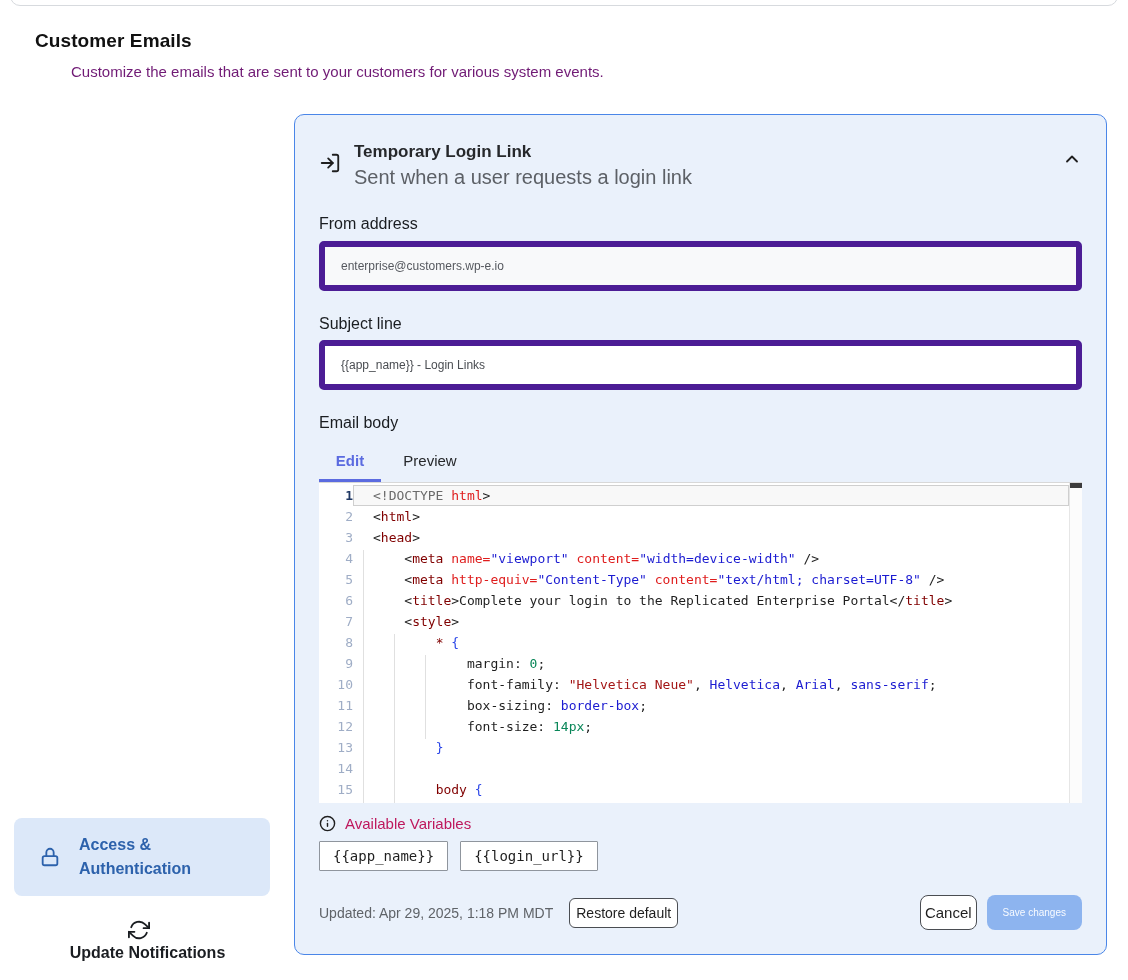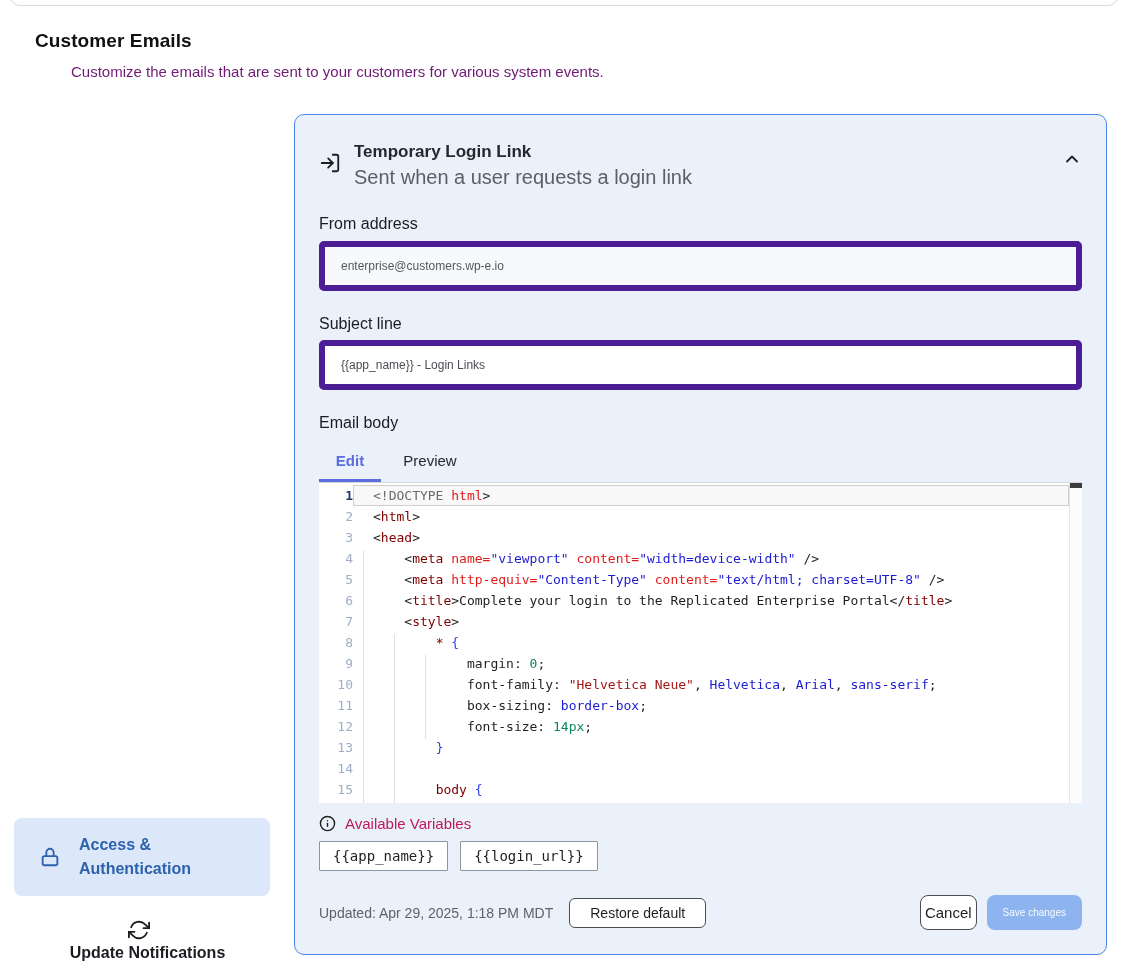--- a/index.html
+++ b/index.html
@@ -81,21 +81,21 @@
   .chips { display: flex; gap: 12px; margin-top: 9px; }
   .chip { background: #fff; border: 1px solid #8f959d; border-radius: 1px; padding: 4px 13px;
     font-family: "DejaVu Sans Mono", "Liberation Mono", monospace; font-size: 14px; line-height: 20px;
     color: #1f1f1f; cursor: pointer; }
 
   
   .panel-footer { display: flex; align-items: center; margin-top: 24px; }
   .updated { font-size: 14px; color: #5f6368; }
   .btn { font-family: "Liberation Sans", "DejaVu Sans", sans-serif; cursor: pointer; }
   .btn-restore { margin-left: 16px; background: #fff; border: 1px solid #4a4d52; border-radius: 6px;
-    font-size: 14px; color: #1f1f1f; padding: 6px 20px; }
+    font-size: 14px; color: #1f1f1f; padding: 6px 6px; }
   .footer-right { margin-left: auto; display: flex; gap: 10px; }
   .btn-cancel { background: #fff; border: 1px solid #4a4d52; border-radius: 8px; font-size: 15px;
     color: #1f1f1f; padding: 8px 4px; }
   .btn-save { background: #8db4ef; border: none; border-radius: 8px; font-size: 10px;
     color: #f8fbff; padding: 8px 16px; cursor: default; }
 
   svg { display: block; }
 </style>
 </head>
 <body>

